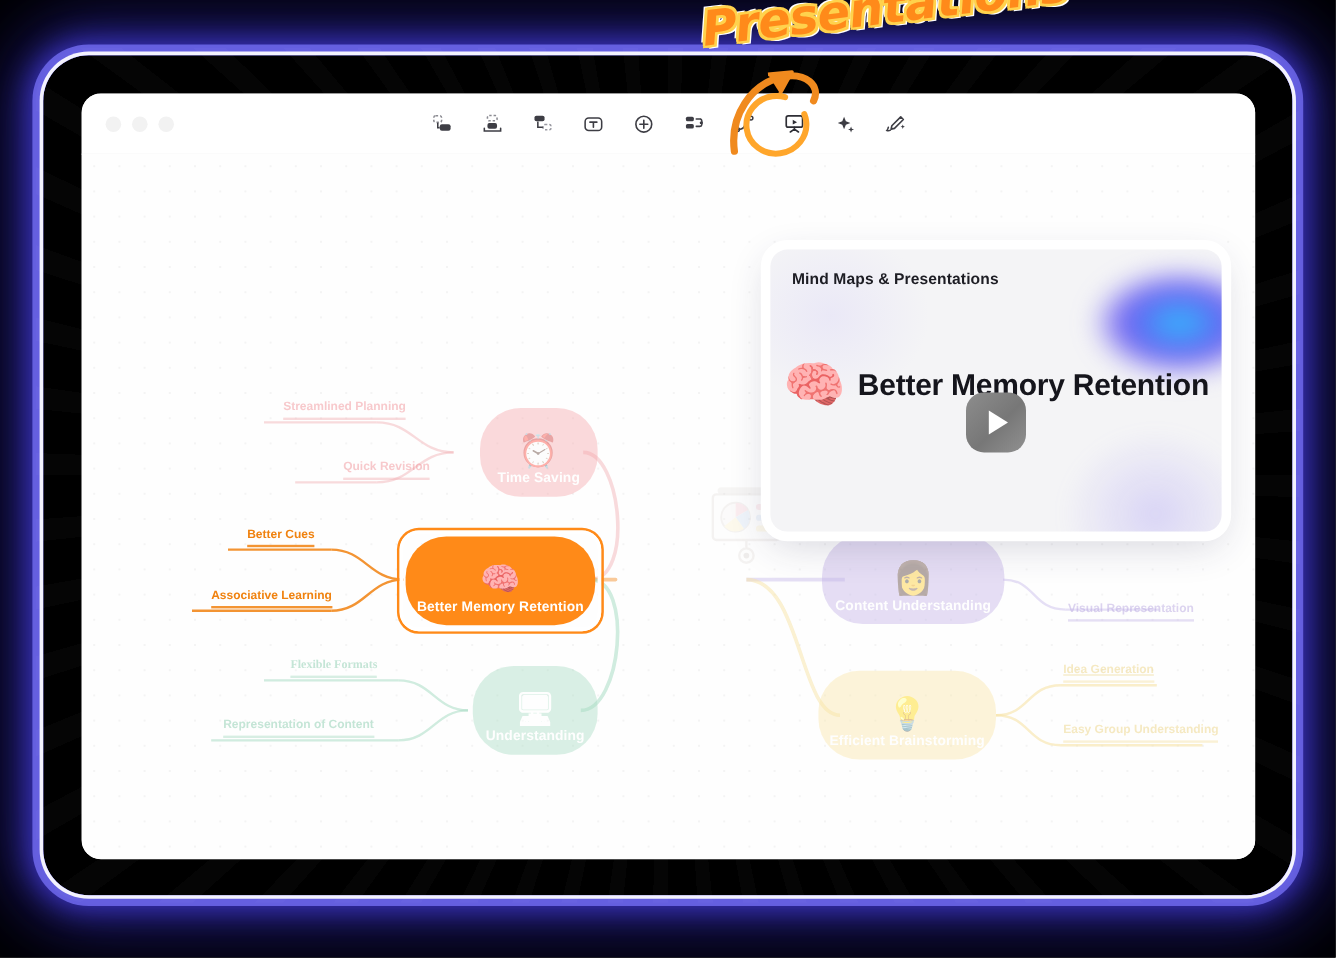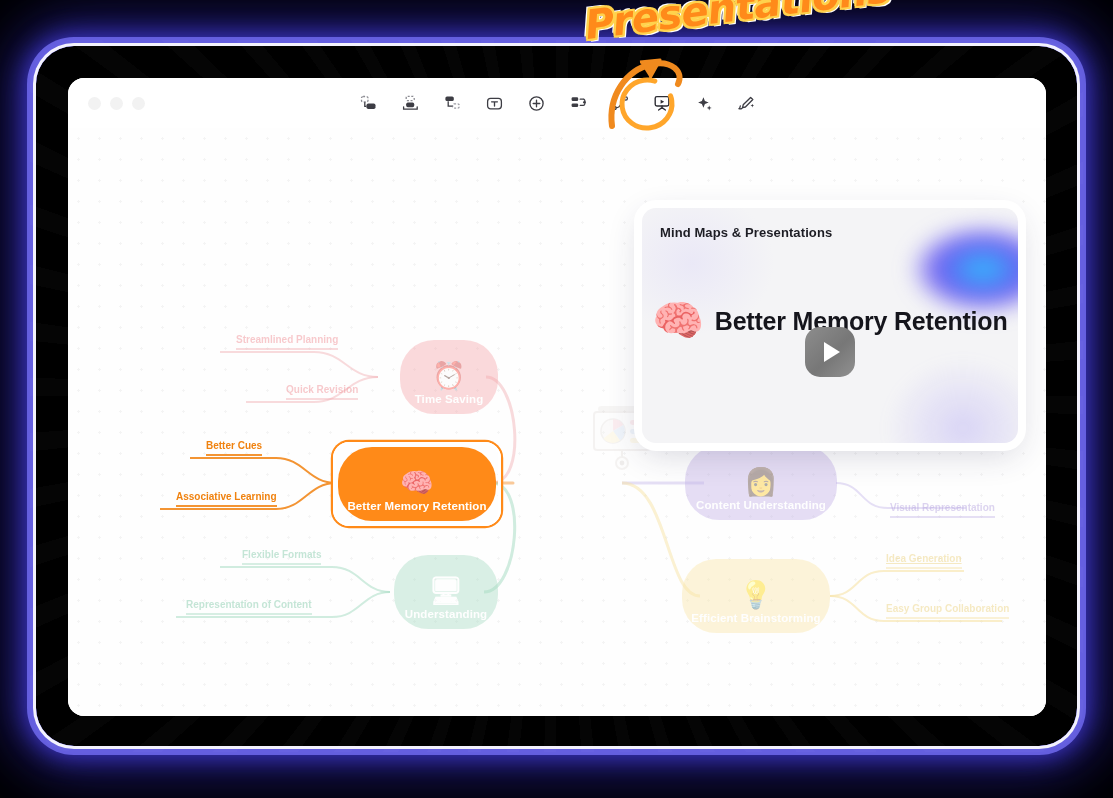--- a/index.html
+++ b/index.html
@@ -387,35 +387,35 @@
         <div class="n-emoji">🧠</div>
         <span>Better Memory Retention</span>
       </div>
       <div class="leaf" style="left:138px; top:312px; color:#F0820F; border-bottom:2px solid #F39433;">Better Cues</div>
       <div class="leaf" style="left:108px; top:363px; color:#F0820F; border-bottom:2px solid #F39433;">Associative Learning</div>
 
       <div class="node faded" style="left:326px; top:427px; width:104px; height:74px; background:#A8DCC3;">
         <div class="n-emoji">🖥</div>
         <span>Understanding</span>
       </div>
-      <div class="leaf faded" style="left:174px; top:421px; color:#7FC7A6; border-bottom:2px solid #A9DCC4;">Flexible Formats</div>
+      <div class="leaf faded" style="left:174px; top:421px; color:#7FC7A6; border-bottom:2px solid #A9DCC4;font-family:Liberation Serif, serif;">Flexible Formats</div>
       <div class="leaf faded" style="left:118px; top:471px; color:#7FC7A6; border-bottom:2px solid #A9DCC4;">Representation of Content</div>
 
       <div class="node faded" style="left:617px; top:318px; width:152px; height:74px; background:#C3B2E8;">
         <div class="n-emoji">👩</div>
         <span>Content Understanding</span>
       </div>
       <div class="leaf faded" style="left:822px; top:362px; color:#B3A1DE; border-bottom:2px solid #C8BAEA;margin-top:12px;">Visual Representation</div>
 
       <div class="node faded" style="left:614px; top:431px; width:148px; height:74px; background:#FAE6A8;">
         <div class="n-emoji">💡</div>
         <span>Efficient Brainstorming</span>
       </div>
       <div class="leaf faded" style="left:818px; top:425px; color:#EBD07A; border-bottom:2px solid #F7E3A6;text-decoration:underline;">Idea Generation</div>
-      <div class="leaf faded" style="left:818px; top:475px; color:#EBD07A; border-bottom:2px solid #F7E3A6;">Easy Group Collaboration</div>
+      <div class="leaf faded" style="left:818px; top:475px; color:#EBD07A; border-bottom:2px solid #F7E3A6;">Easy Group Understanding</div>
 
       <div class="pcard">
         <div class="pcard-grad-c"></div>
         <div class="pcard-grad-b"></div>
         <div class="pcard-grad-a"></div>
         <div class="pcard-title">Mind Maps &amp; Presentations</div>
         <div class="pcard-body">
           <span class="pcard-emoji">🧠</span>
           <span class="pcard-heading">Better Memory Retention</span>
         </div>

